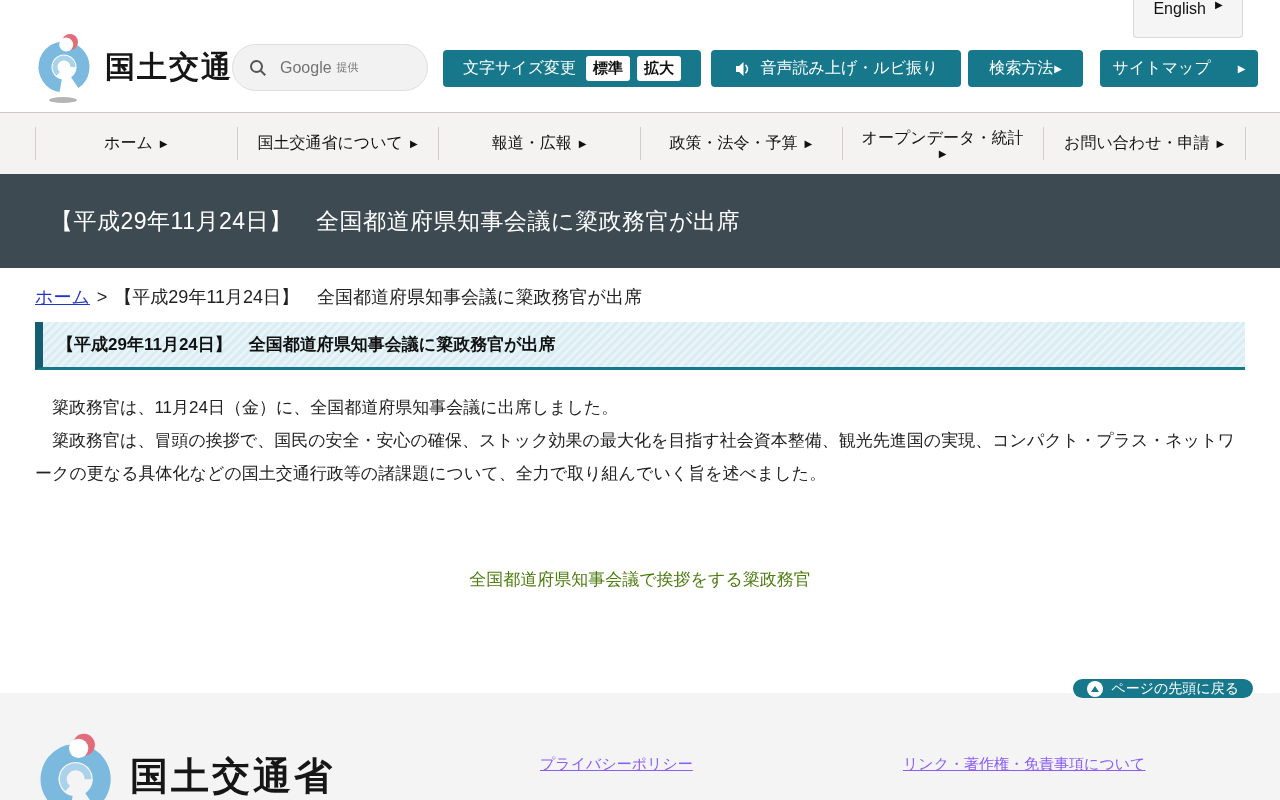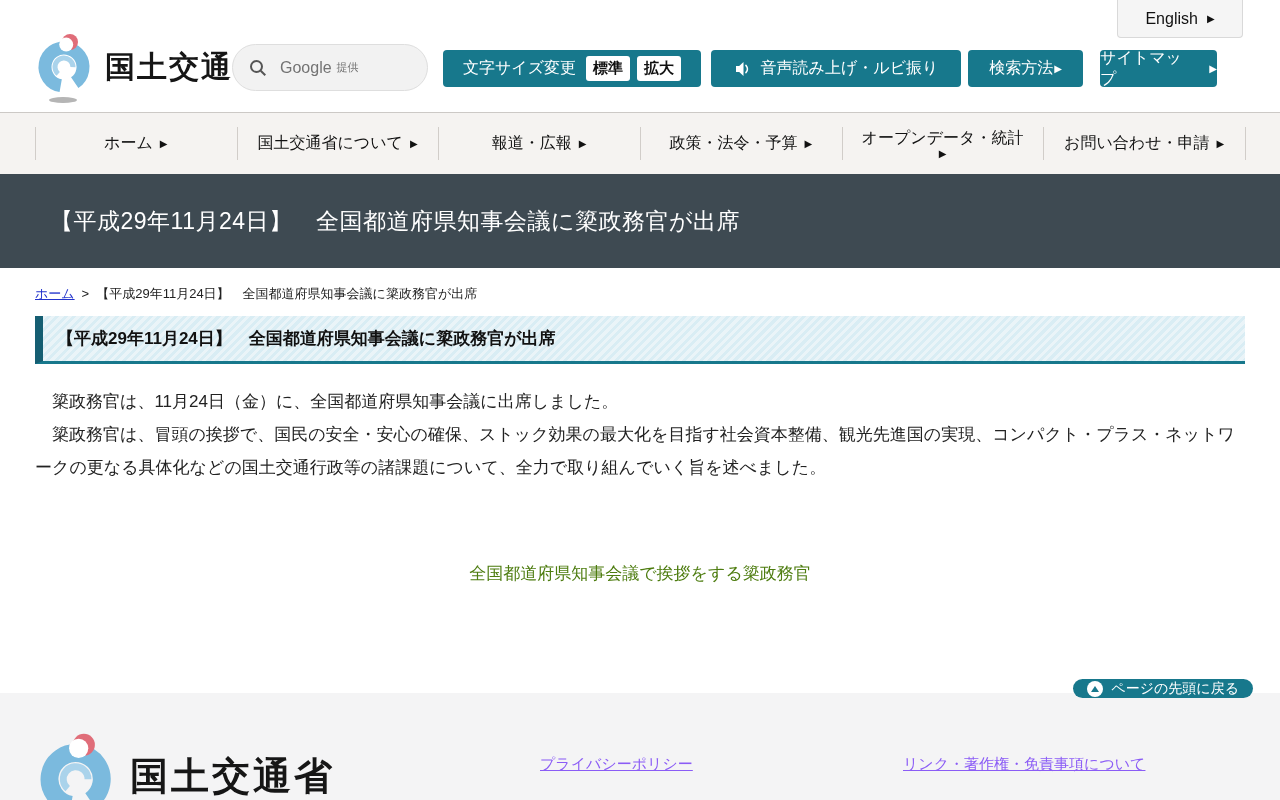--- a/index.html
+++ b/index.html
@@ -23,26 +23,26 @@
   .hdr-btn { position:absolute; top:50px; height:37px; background:#17788c; color:#fff;
     border-radius:4px; display:flex; align-items:center; justify-content:center;
     font-size:16px; cursor:pointer; }
   .btn-fontsize { left:443px; width:258px; padding:0 11px; }
   .btn-fontsize .fs-label { margin-right:10px; }
   .fs-toggle { background:#fff; color:#111; border:none; border-radius:3px; padding:3px 7px;
     font-size:15px; font-weight:bold; font-family:inherit; cursor:pointer; }
   .fs-toggle + .fs-toggle { margin-left:7px; }
   .btn-tts { left:711px; width:250px; gap:9px; }
   .btn-searchmethod { left:968px; width:115px; gap:1px; }
-  .btn-sitemap { left:1100px; width:117px; gap:27px; }
+  .btn-sitemap { left:1100px; width:158px; gap:27px; }
   .btn-arrow { font-size:10px; line-height:1; }
 
-  .btn-english { position:absolute; top:0; right:37px; width:126px; height:38px;
+  .btn-english { position:absolute; top:0; right:37px; width:110px; height:38px;
     background:#f5f5f5; border:1px solid #d9d9d9; border-top:none; border-radius:0 0 4px 4px;
-    display:flex; align-items:center; justify-content:center; gap:9px;
+    display:flex; align-items:flex-start; justify-content:center; gap:9px;
     font-size:16px; color:#111; cursor:pointer; }
   .btn-english .btn-arrow { color:#111; }
 
   
   .global-nav { height:62px; background:#f5f3f1; border-top:1px solid #ccc9c6; }
   .nav-inner { margin:0 35px; height:100%; display:flex; }
   .nav-item { flex:1; position:relative; display:flex; align-items:center; justify-content:center;
     gap:7px; font-size:16px; color:#111; cursor:pointer; text-align:center; }
   .nav-item::before, .nav-item:last-child::after { content:""; position:absolute; top:14px; bottom:14px;
     width:1px; background:#d1cdc9; }
@@ -50,21 +50,21 @@
   .nav-item:last-child::after { right:-1px; }
   .nav-item .btn-arrow { color:#111; }
   .nav-item.two-line { flex-direction:column; gap:1px; line-height:20px; }
 
   
   .hero-banner { height:94px; background:#3e4a52; display:flex; align-items:center; padding:0 50px; }
   .hero-title { color:#fff; font-size:23px; font-weight:500; letter-spacing:0.5px; }
 
   
   .main-area { height:425px; background:#fff; padding:0 35px; position:relative; }
-  .breadcrumb { padding-top:17px; font-size:13px; color:#222; }
+  .breadcrumb { padding-top:17px; font-size:18px; color:#222; }
   .breadcrumb a { color:#2233cc; text-decoration:underline; cursor:pointer; }
   .breadcrumb .sep { margin:0 7px; }
 
   .heading-box { margin-top:13px; padding:11px 14px;
     border-left:8px solid #155e72; border-bottom:3px solid #17788c;
     background:repeating-linear-gradient(135deg,#eaf4f8 0 3px,#d9edf4 3px 6px);
     font-size:17px; font-weight:bold; color:#111; }
 
   .body-text { margin-top:21px; font-size:17px; line-height:33px; color:#222; }
   .body-text p { margin:0; }

